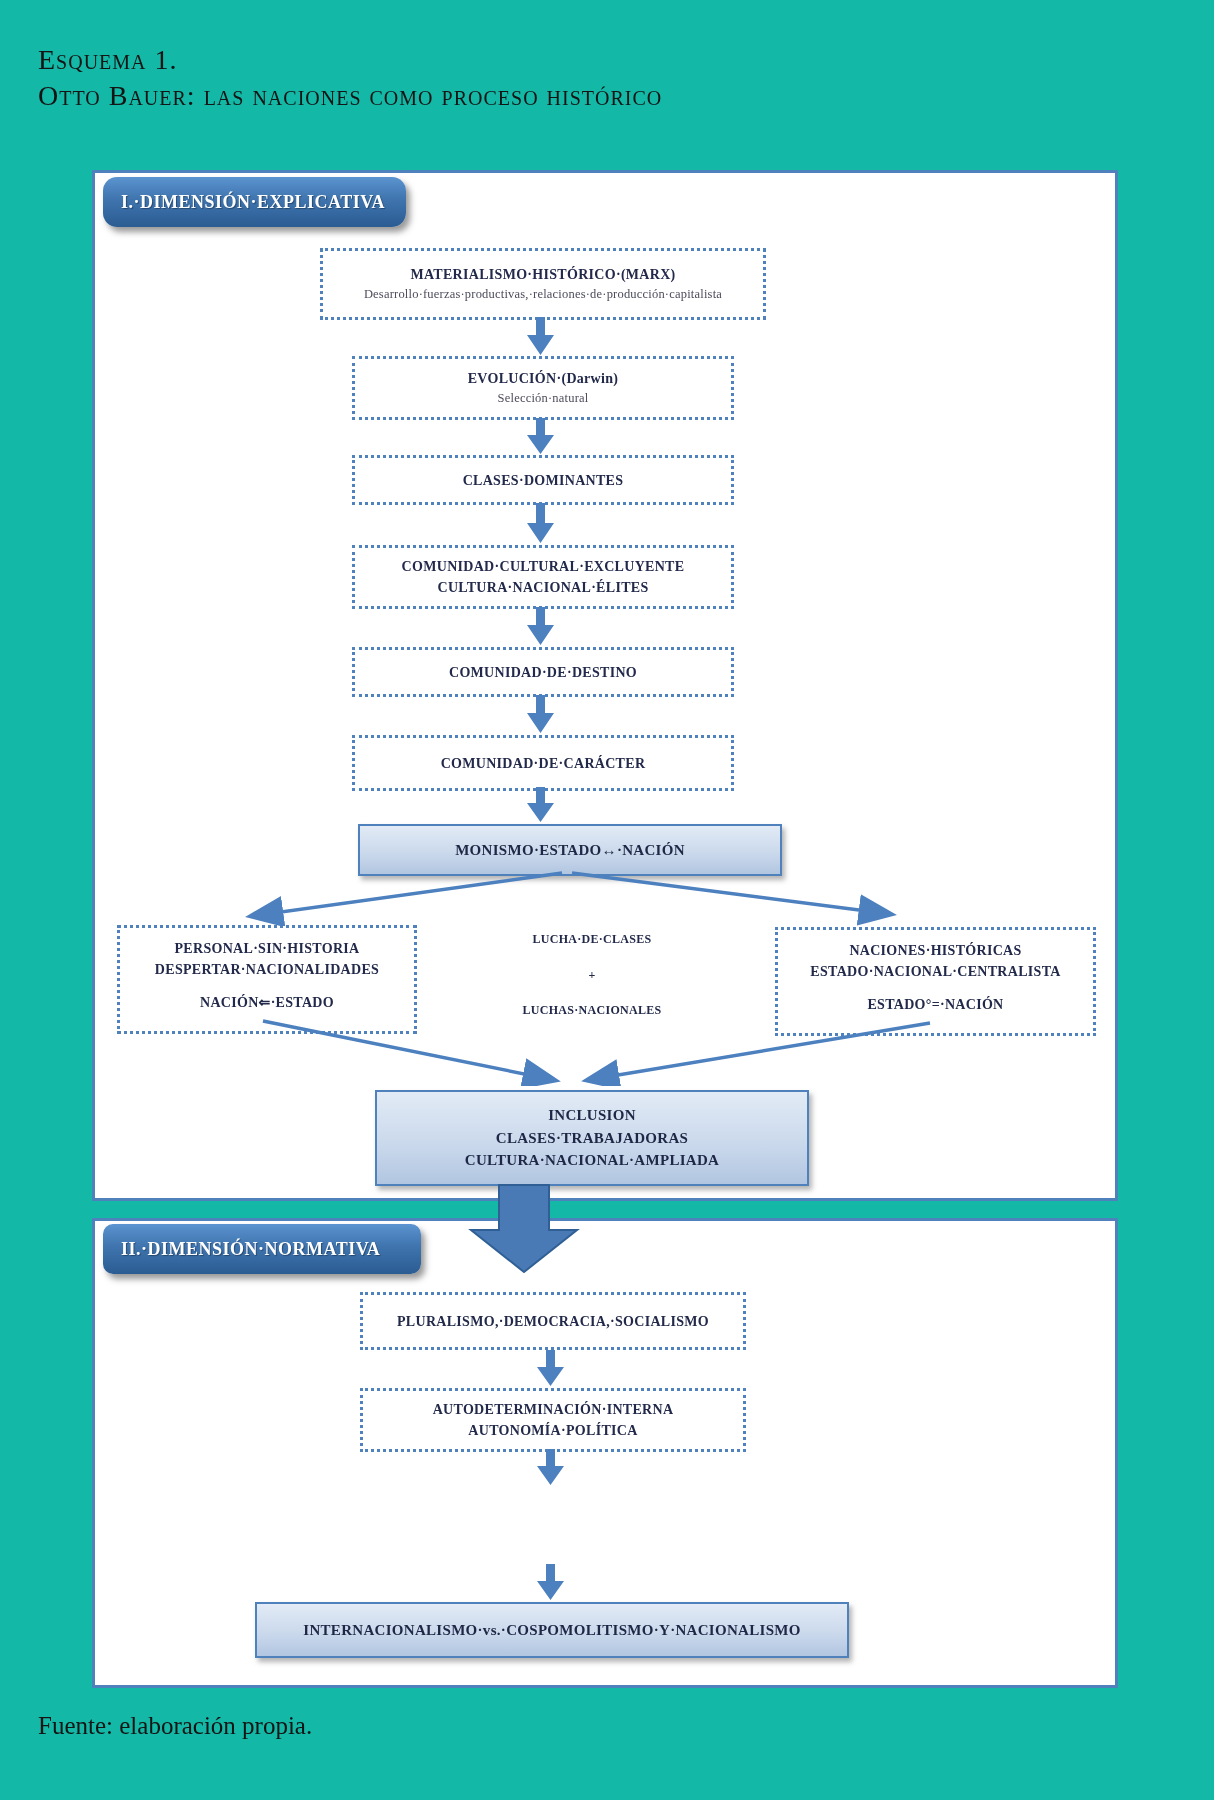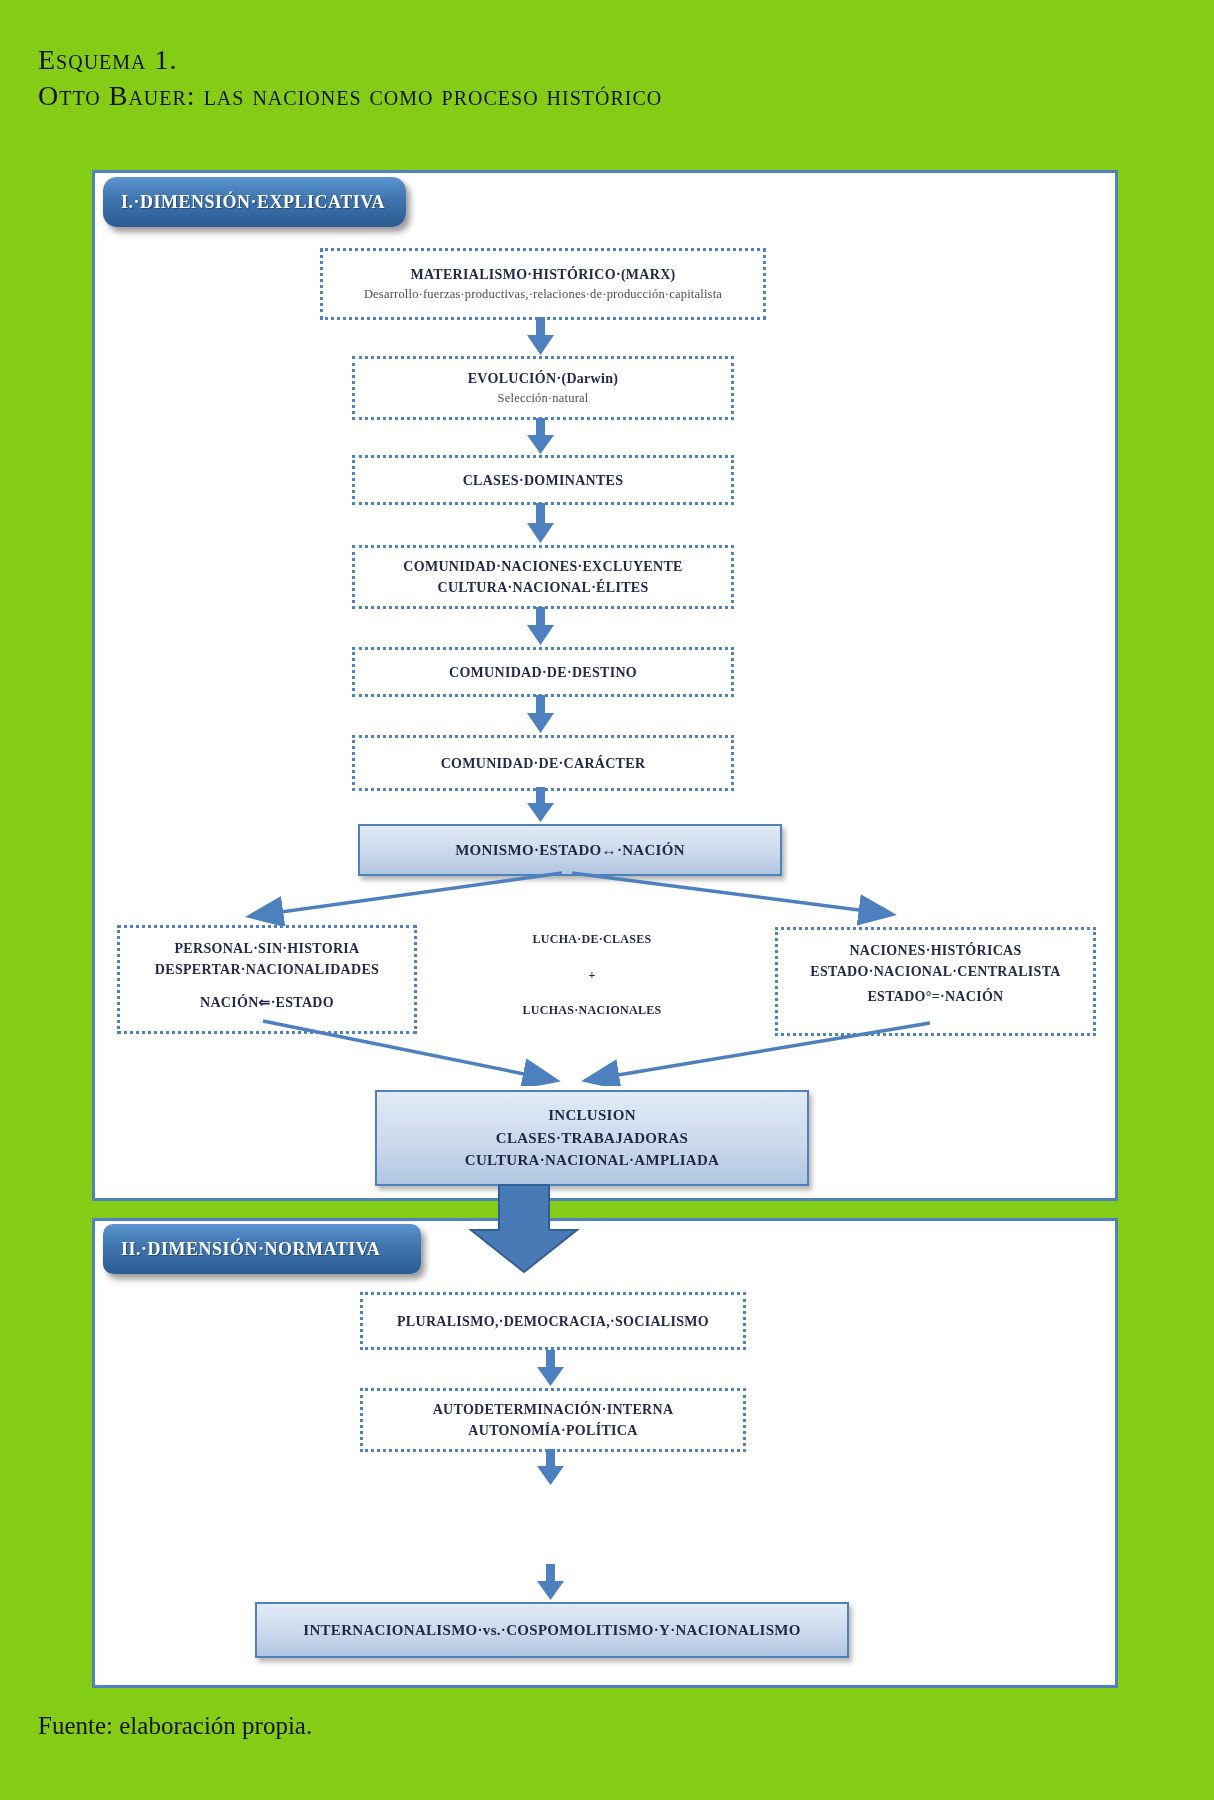--- a/index.html
+++ b/index.html
@@ -1,16 +1,16 @@
 <!DOCTYPE html>
 <html><head>
 <meta charset="utf-8">
 <style>
   html,body{margin:0;padding:0;background:#ffffff;}
-  .page{position:relative;width:1214px;height:1800px;background:#84cc16;overflow:hidden;
+  .page{position:relative;width:1214px;height:1800px;background:#14b8a6;overflow:hidden;
         font-family:"Liberation Serif",serif;}
 
   .doc-title{position:absolute;left:38px;top:42px;font-size:28px;line-height:36px;
              color:#141414;font-variant:small-caps;letter-spacing:1px;}
 
   .container{position:absolute;left:92px;width:1020px;border:3px solid #4f81bd;background:#ffffff;}
   .c1{top:170px;height:1025px;}
   .c2{top:1218px;height:464px;}
 
   .tab{position:absolute;height:50px;border-radius:10px;
@@ -66,21 +66,21 @@
   <div class="dbox" style="left:352px;top:356px;width:376px;height:58px;">
     <div>EVOLUCIÓN·(Darwin)</div>
     <div class="sub">Selección·natural</div>
   </div>
 
   <div class="dbox" style="left:352px;top:455px;width:376px;height:44px;">
     <div>CLASES·DOMINANTES</div>
   </div>
 
   <div class="dbox" style="left:352px;top:545px;width:376px;height:58px;">
-    <div>COMUNIDAD·NACIONES·EXCLUYENTE</div>
+    <div>COMUNIDAD·CULTURAL·EXCLUYENTE</div>
     <div>CULTURA·NACIONAL·ÉLITES</div>
   </div>
 
   <div class="dbox" style="left:352px;top:647px;width:376px;height:44px;">
     <div>COMUNIDAD·DE·DESTINO</div>
   </div>
 
   <div class="dbox" style="left:352px;top:735px;width:376px;height:50px;">
     <div>COMUNIDAD·DE·CARÁCTER</div>
   </div>
@@ -97,21 +97,21 @@
 
   <div class="ctext" style="left:467px;top:932px;width:250px;height:86px;">
     <div>LUCHA·DE·CLASES</div>
     <div>+</div>
     <div>LUCHAS·NACIONALES</div>
   </div>
 
   <div class="dbox" style="left:775px;top:927px;width:315px;height:93px;justify-content:flex-start;padding-top:10px;">
     <div>NACIONES·HISTÓRICAS</div>
     <div>ESTADO·NACIONAL·CENTRALISTA</div>
-    <div style="margin-top:4px;">ESTADO°=·NACIÓN</div>
+    <div style="margin-top:12px;">ESTADO°=·NACIÓN</div>
   </div>
 
   <div class="sbox" style="left:375px;top:1090px;width:430px;height:92px;">
     <div>INCLUSION</div>
     <div>CLASES·TRABAJADORAS</div>
     <div>CULTURA·NACIONAL·AMPLIADA</div>
   </div>
 
   <div class="dbox" style="left:360px;top:1292px;width:380px;height:52px;">
     <div>PLURALISMO,·DEMOCRACIA,·SOCIALISMO</div>

